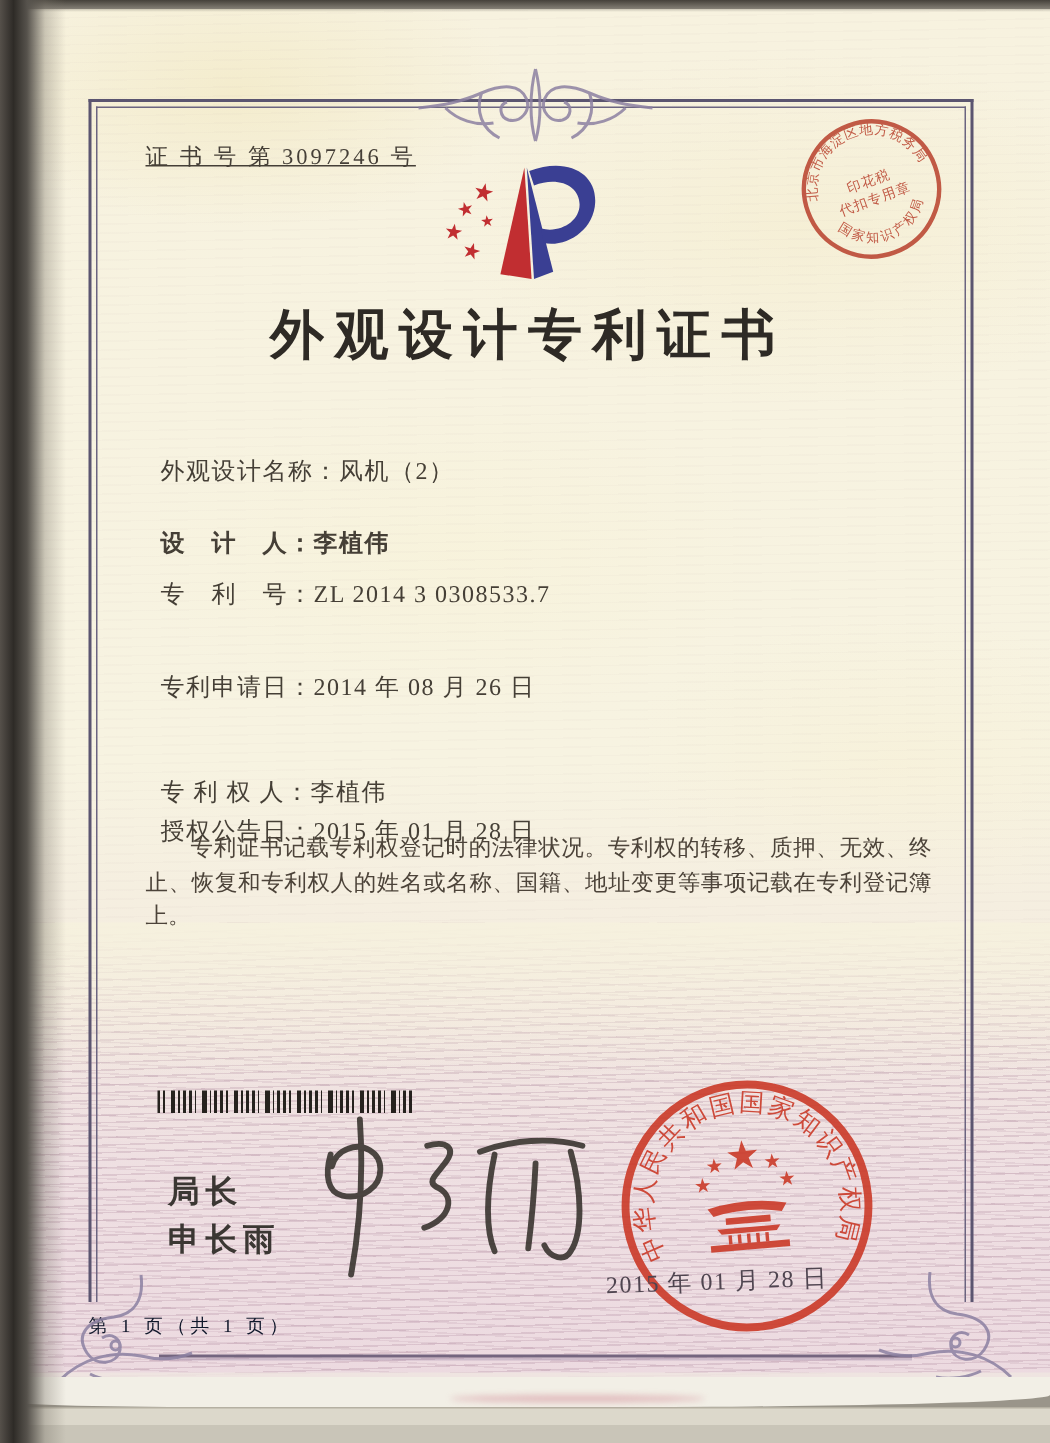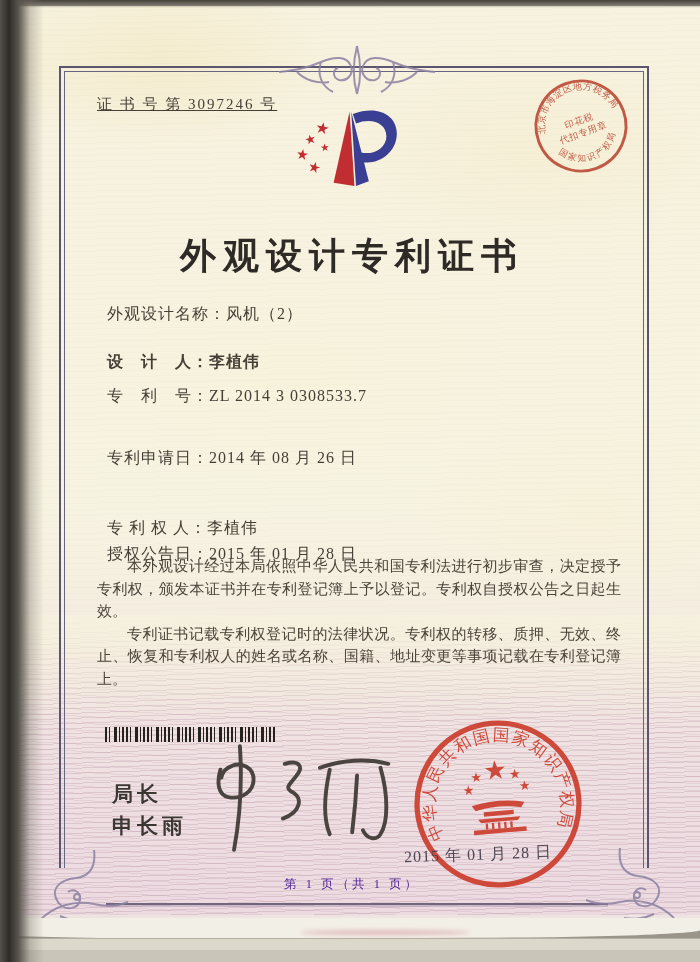--- a/index.html
+++ b/index.html
@@ -40,21 +40,21 @@
   }
   .frame-inner{
     position:absolute;left:3px;top:3px;right:3px;bottom:0;
     border:1px solid #6b6480;border-bottom:none;
   }
 
   
   .certnum{left:97px;top:95px;font-size:15px;letter-spacing:2px;color:#453f37;text-decoration:underline;}
   .title{
     left:59px;top:199px;width:586px;text-align:center;
-    font-size:36px;font-weight:600;letter-spacing:7px;color:#2e2a25;margin-top:33px;
+    font-size:36px;font-weight:600;letter-spacing:7px;color:#2e2a25;
   }
   .field{left:97px;font-size:16px;color:#453f36;letter-spacing:1px;white-space:pre;}
   .f0{top:286px;} .f1{top:334px;font-weight:bold;} .f2{top:368px;} .f3{top:430px;} .f4{top:500px;} .f5{top:526px;}
   .bodytext{
     left:97px;top:555px;width:524px;
     font-size:15px;line-height:22.6px;color:#4c4339;text-align:justify;
   }
   .bodytext p{margin:0;text-indent:2em;}
 
   .barcode{
@@ -66,22 +66,22 @@
       #26221e 14px 15px, transparent 15px 17px,
       #26221e 17px 19px, transparent 19px 21px);
   }
 
   .official{left:112px;font-family:"Liberation Sans","DejaVu Sans",sans-serif;
     font-size:21px;color:#3b3733;letter-spacing:4px;font-weight:700;}
   .o1{top:780px;} .o2{top:812px;}
 
   .sealdate{left:404px;top:843px;width:240px;font-size:16px;color:#4f4550;
     letter-spacing:1px;transform:rotate(-2deg);z-index:6;}
-  .footer{left:59px;top:876px;width:586px;text-align:center;
-    font-size:12.5px;color:#4c1d95;letter-spacing:3px;}
+  .footer{left:59px;top:876px;width:586px;text-align:left;
+    font-size:12.5px;color:#0f172a;letter-spacing:3px;}
 
   .bottomrule{left:106px;top:903px;width:502px;height:2px;background:#74657f;
     box-shadow:0 2px 0 rgba(150,130,160,.35);}
 
   
   .edge-top{left:0;top:0;width:700px;height:8px;
     background:linear-gradient(180deg,#45413a 0%, rgba(69,65,58,0) 100%);z-index:9;}
   .edge-left{left:0;top:0;width:44px;height:962px;z-index:9;
     background:linear-gradient(90deg,#55504a 0px,#2e2b27 9px,#56524c 18px,rgba(120,114,104,.35) 30px,rgba(150,145,135,0) 44px);}
   .edge-b1{left:0;top:918px;width:700px;height:20px;background:#f2efe6;z-index:8;border-radius:0 0 40% 20%/0 0 8px 4px;}
@@ -168,21 +168,20 @@
   <span>专利申请日：</span><span>2014 年 08 月 26 日</span>
 </div>
 <div class="abs field f4">
   <span>专 利 权 人：</span><span>李植伟</span>
 </div>
 <div class="abs field f5">
   <span>授权公告日：</span><span>2015 年 01 月 28 日</span>
 </div>
 
 <div class="abs bodytext">
-  <p>本外观设计经过本局依照中华人民共和国专利法进行初步审查，决定授予专利权，颁发本证书并在专利登记簿上予以登记。专利权自授权公告之日起生效。</p>
   <p>专利证书记载专利权登记时的法律状况。专利权的转移、质押、无效、终止、恢复和专利权人的姓名或名称、国籍、地址变更等事项记载在专利登记簿上。</p>
 </div>
 
 <div class="abs barcode"></div>
 
 <div class="abs official o1">局长</div>
 <div class="abs official o2">申长雨</div>
 
 <svg class="abs" style="left:195px;top:740px;z-index:5;" width="205" height="118" viewBox="0 0 210 120">
   <g stroke="#35302b" stroke-width="4" fill="none" stroke-linecap="round" opacity="0.88">

